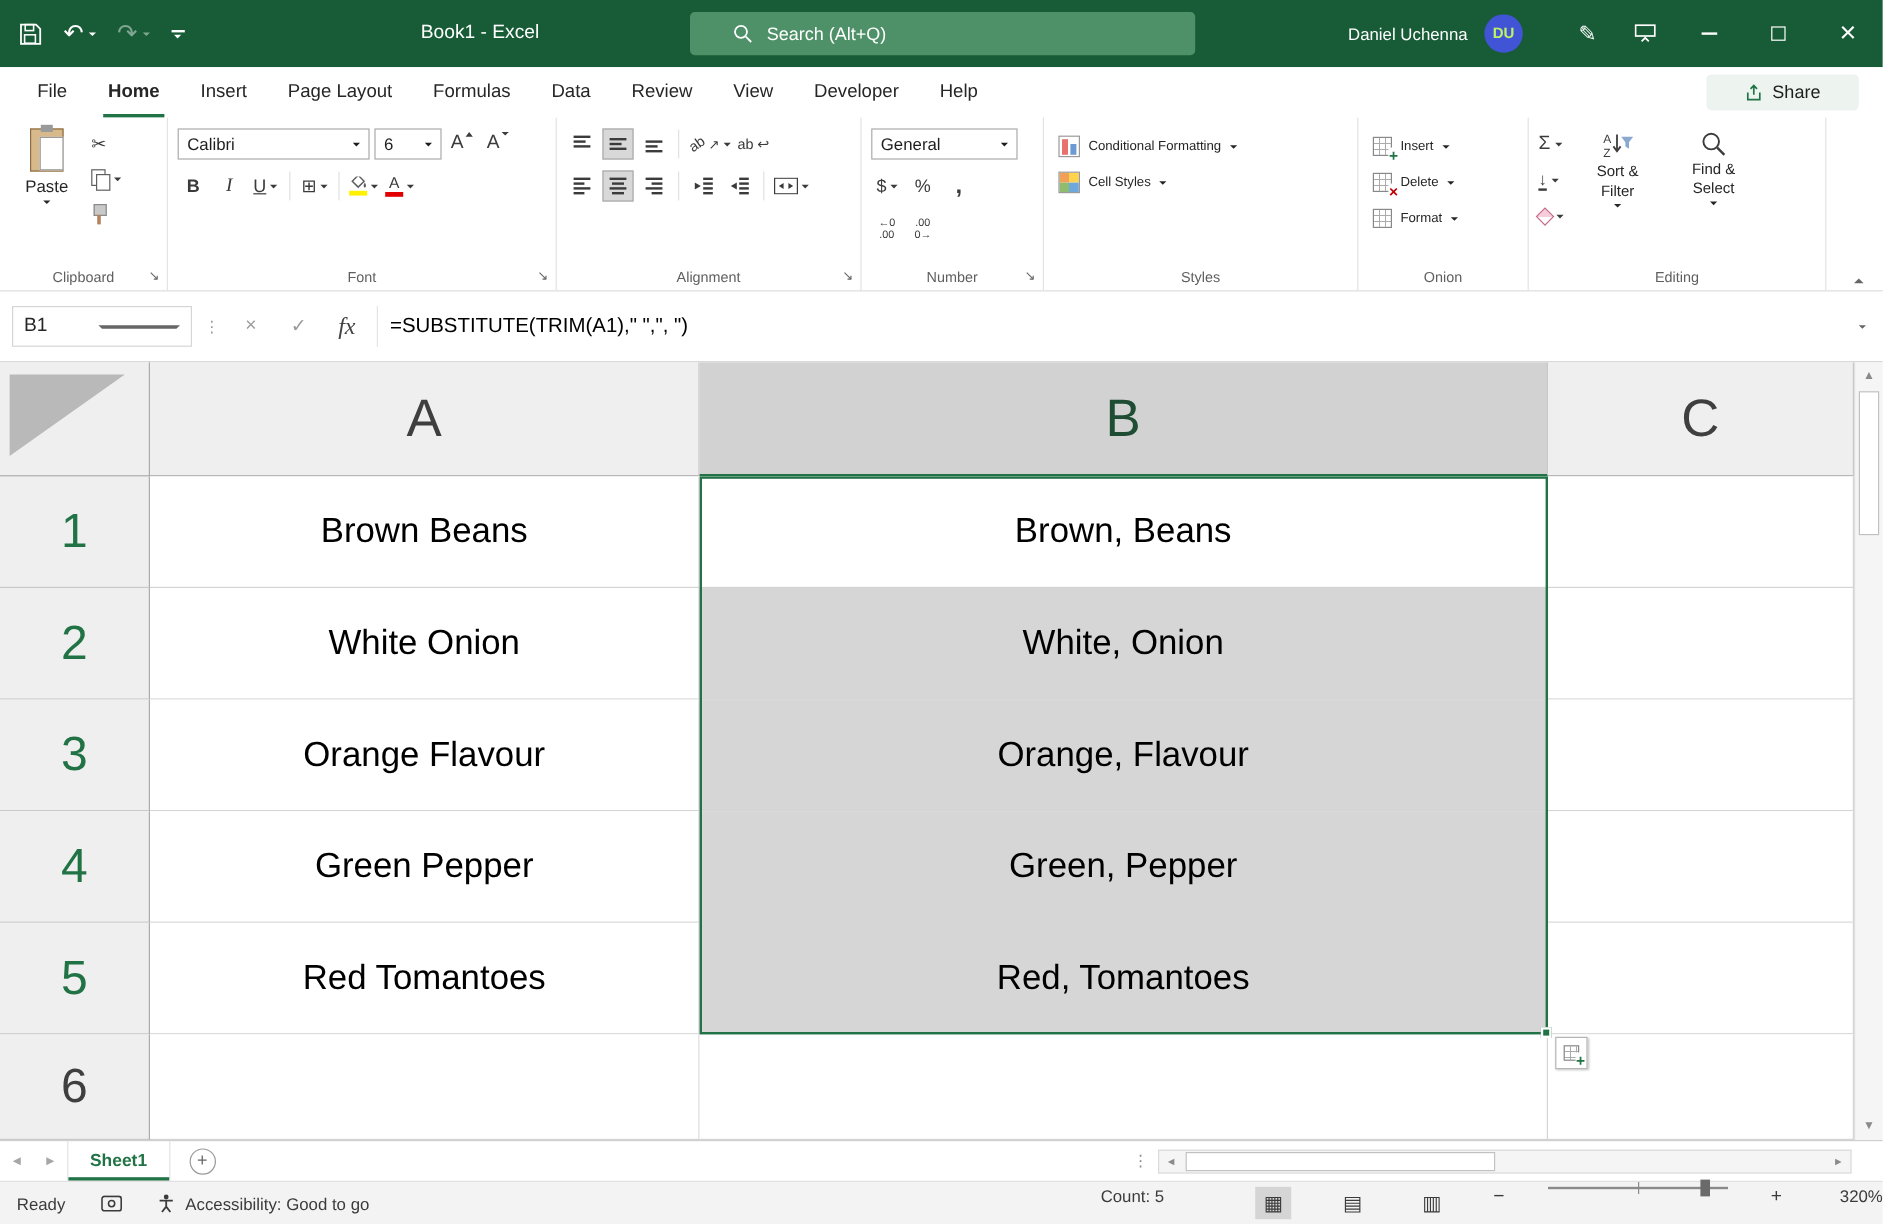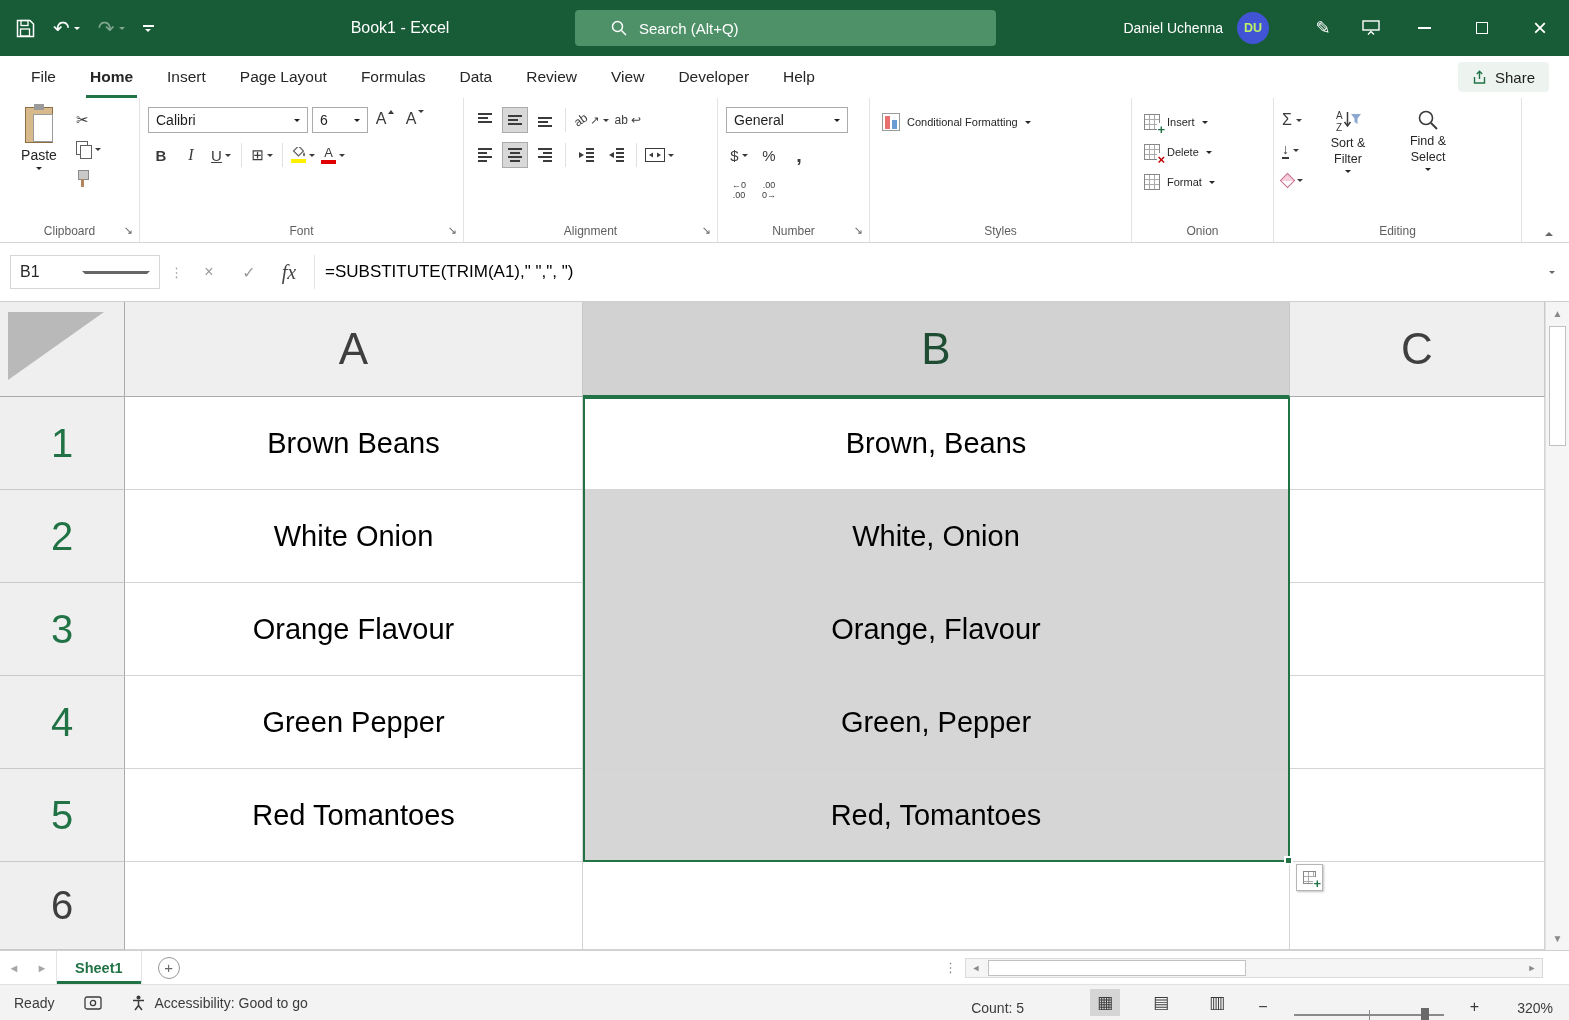--- a/index.html
+++ b/index.html
@@ -37,21 +37,21 @@
   .max-box { width: 12px; height: 12px; border: 1.5px solid #fff; }
   .close-x { font-size: 24px; line-height: 1; }
 
   
   .tabrow { position: absolute; left: 0; top: 56px; width: 100%; height: 42px; background: #fff;
             display: flex; align-items: center; padding-left: 14px; }
   .tab { height: 42px; display: flex; align-items: center; padding: 0 17px; font-size: 15.5px; position: relative; }
   .tab.active { font-weight: bold; }
   .tab.active::after { content: ""; position: absolute; left: 13px; right: 13px; bottom: 0; height: 3px; background: #217346; }
   .share-btn { margin-left: auto; margin-right: 20px; height: 30px; display: flex; align-items: center; gap: 8px;
-               background: #EDF4F0; border-radius: 4px; padding: 0 14px; font-size: 15px; color: #1e1e1e; }
+               background: #EDF4F0; border-radius: 4px; padding: 0 32px; font-size: 15px; color: #1e1e1e; }
 
   
   .ribbon { position: absolute; left: 0; top: 98px; width: 100%; height: 145px; background: #fff;
             border-bottom: 1px solid #D5D5D5; display: flex; }
   .group { position: relative; height: 100%; border-right: 1px solid #E3E3E3; padding: 9px 8px 22px; flex: none; }
   .glabel { position: absolute; bottom: 4px; left: 0; right: 0; text-align: center; font-size: 12px; color: #5f5f5f; }
   .launcher { position: absolute; bottom: 6px; right: 6px; font-size: 11px; color: #666; line-height: 1; }
   .g-clip { width: 140px; } .g-font { width: 324px; } .g-align { width: 254px; } .g-num { width: 152px; }
   .g-styles { width: 262px; } .g-cells { width: 142px; } .g-edit { width: 248px; }
   .rrow { display: flex; align-items: center; gap: 4px; margin-bottom: 9px; }
@@ -177,21 +177,21 @@
   .hs-arrow { width: 20px; text-align: center; font-size: 9px; color: #8a8a8a; }
   .hs-thumb { position: absolute; left: 22px; top: 1px; width: 258px; height: 16px; background: #fff; border: 1px solid #C1C1C1; }
   .hs-right { position: absolute; right: 0; }
 
   
   .statusbar { position: absolute; left: 0; top: 984px; width: 100%; height: 36px; background: #F3F3F3;
                border-top: 1px solid #E1E1E1; display: flex; align-items: center; font-size: 14px; color: #3b3b3b; }
   .sb-ready { margin-left: 14px; }
   .sb-icon { margin-left: 30px; display: flex; align-items: center; }
   .sb-acc { display: flex; align-items: center; gap: 9px; margin-left: 30px; }
-  .sb-right { margin-left: auto; display: flex; align-items: flex-end; gap: 26px; margin-right: 16px; }
+  .sb-right { margin-left: auto; display: flex; align-items: flex-start; gap: 36px; }
   .view-ic { font-size: 17px; padding: 3px 7px; color: #3b3b3b; }
   .view-ic.active { background: #D5D5D5; }
   .zoom-track { width: 150px; height: 2px; background: #8a8a8a; position: relative; }
   .zoom-tick { position: absolute; left: 50%; top: -4px; width: 1px; height: 10px; background: #8a8a8a; }
   .zoom-thumb { position: absolute; left: 85%; top: -6px; width: 8px; height: 14px; background: #6a6a6a; }
   .zoom-pct { width: 48px; text-align: right; }
   svg { display: block; }
 </style>
 </head>
 <body>
@@ -496,20 +496,25 @@
         </div>
       </div>
       <span class="glabel">Number</span>
       <span class="launcher">↘</span>
     </div>
 
     <div class="group g-styles">
       <div class="style-row">
         <span class="cf-ic"></span>
         <span>Conditional Formatting</span>
+        <span class="chev sm"></span>
+      </div>
+      <div class="style-row">
+        <span class="cs-ic"></span>
+        <span>Cell Styles</span>
         <span class="chev sm"></span>
       </div>
       <span class="glabel">Styles</span>
     </div>
 
     <div class="group g-cells">
       <div class="style-row">
         <span class="grid-ic ins-ic"></span>
         <span>Insert</span>
         <span class="chev sm"></span>

